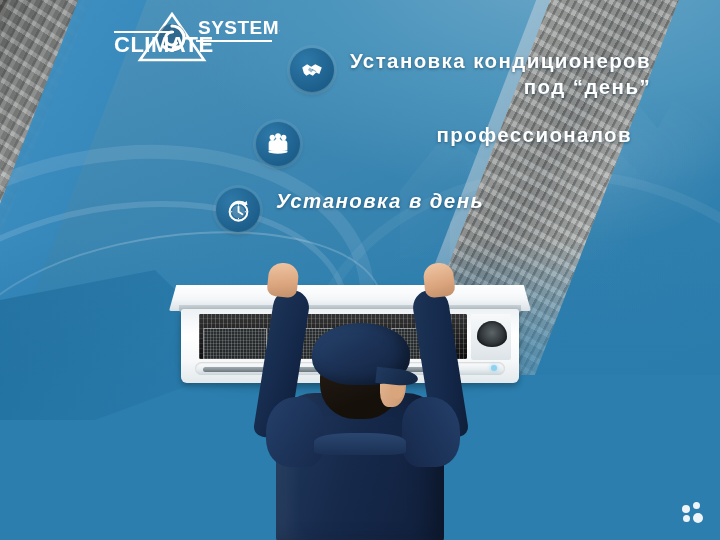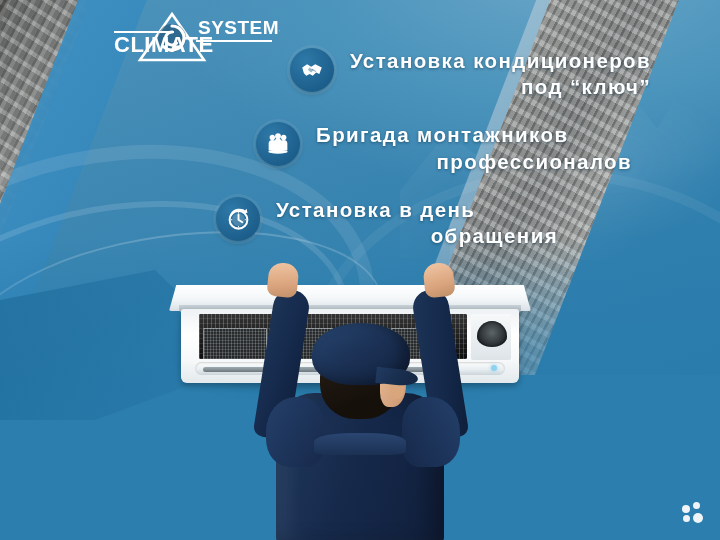--- a/index.html
+++ b/index.html
@@ -127,21 +127,21 @@
     letter-spacing:1.4px;line-height:1.28;
     text-shadow:0 1px 3px rgba(10,45,70,.55);
   }
   .txt .l1,.txt .l2{display:block;white-space:nowrap;}
   .txt .l2{text-align:right;}
 
   #row1{margin-left:290px;}
   #row1 .txt{width:365px;}
   #row2{margin-left:256px;}
   #row2 .txt{width:330px;}
-  #row3{margin-left:216px;}
+  #row3{margin-left:216px;font-style:italic;}
   #row3 .txt{width:282px;}
 
   
   .photo{position:absolute;left:0;top:255px;width:720px;height:285px;}
 
   
   .unit-shadow{
     position:absolute;left:170px;top:28px;width:360px;height:110px;
     background:radial-gradient(ellipse at 50% 60%,rgba(10,45,70,.35),rgba(10,45,70,0) 70%);
     filter:blur(4px);
@@ -328,38 +328,37 @@
     <div class="brow" id="row1">
       <div class="icon">
         <svg width="26" height="26" viewBox="0 0 32 32">
           <path d="M4 13 L10 9 L15 12 L20 9 L28 13 L25 21 L21 19 L17 23 L13 21 L9 23 L6 20 Z" fill="#ffffff"></path>
           <path d="M13 13 L18 16 L15 19 L11 16 Z" fill="#1d5f8c" opacity=".45"></path>
           <path d="M16 15 L21 18" stroke="#1d5f8c" stroke-width="1.3" opacity=".5" fill="none"></path>
         </svg>
       </div>
       <div class="txt">
         <span class="l1">Установка кондиционеров</span>
-        <span class="l2">под “ключ”</span>
+        <span class="l2">под “день”</span>
       </div>
     </div>
 
     <div class="brow" id="row2">
       <div class="icon">
         <svg width="26" height="26" viewBox="0 0 32 32">
           <circle cx="9" cy="8" r="3.3" fill="#ffffff"></circle>
           <circle cx="16" cy="6.5" r="3.6" fill="#ffffff"></circle>
           <circle cx="23" cy="8" r="3.3" fill="#ffffff"></circle>
           <path d="M4.5 24 V15.5 a4.5 4.5 0 0 1 9 0 V24 Z" fill="#ffffff"></path>
           <path d="M11 24 V14.5 a5 5 0 0 1 10 0 V24 Z" fill="#ffffff"></path>
           <path d="M18.5 24 V15.5 a4.5 4.5 0 0 1 9 0 V24 Z" fill="#ffffff"></path>
           <ellipse cx="16" cy="25.5" rx="12" ry="2.4" fill="#ffffff"></ellipse>
         </svg>
       </div>
       <div class="txt">
-        <span class="l1">Бригада монтажников</span>
         <span class="l2">профессионалов</span>
       </div>
     </div>
 
     <div class="brow" id="row3">
       <div class="icon">
         <svg width="27" height="27" viewBox="0 0 32 32">
           <circle cx="16" cy="17.5" r="10.5" fill="none" stroke="#ffffff" stroke-width="2.4"></circle>
           <circle cx="16" cy="17.5" r="7.6" fill="#ffffff" opacity=".18"></circle>
           <path d="M16 11.5 V17.5 L20.6 20.4" stroke="#ffffff" stroke-width="2.2" fill="none" stroke-linecap="round"></path>
@@ -368,21 +367,20 @@
           <g stroke="#ffffff" stroke-width="1.2">
             <line x1="16" y1="8.6" x2="16" y2="10"></line>
             <line x1="16" y1="25" x2="16" y2="26.4"></line>
             <line x1="7.1" y1="17.5" x2="8.5" y2="17.5"></line>
             <line x1="23.5" y1="17.5" x2="24.9" y2="17.5"></line>
           </g>
         </svg>
       </div>
       <div class="txt">
         <span class="l1">Установка в день</span>
-        <span class="l2">обращения</span>
       </div>
     </div>
 
   </div>
 
   <div class="photo">
     <div class="unit-shadow"></div>
 
     <div class="ac">
       <div class="ac-cover"></div>

